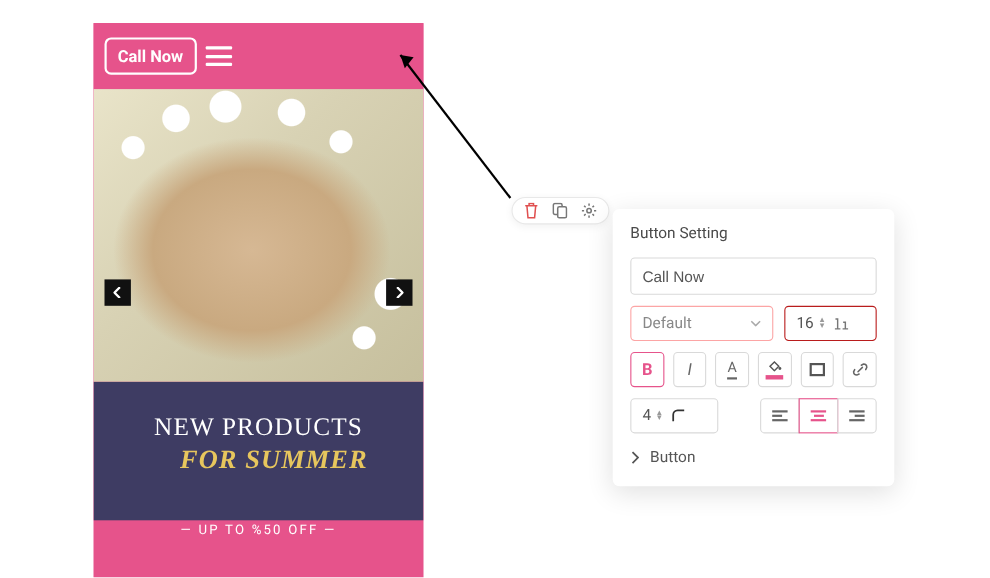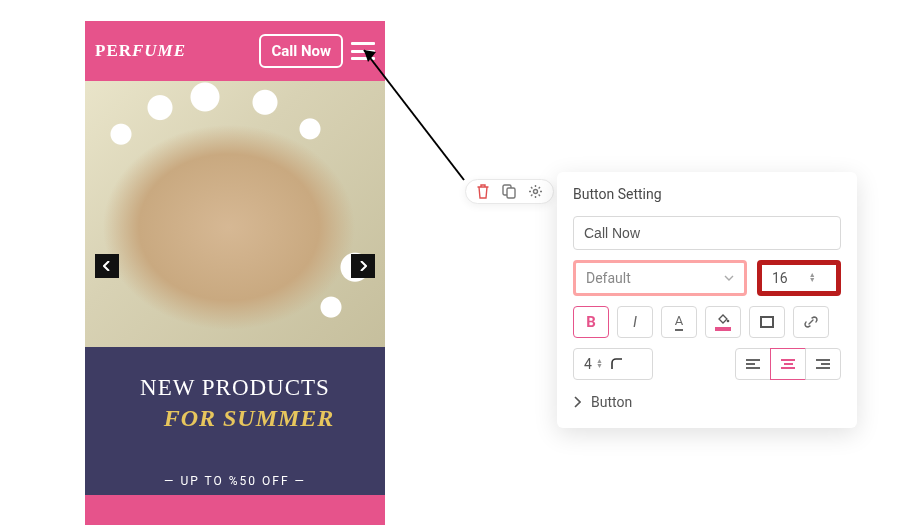--- a/index.html
+++ b/index.html
@@ -82,21 +82,21 @@
     align-items: center;
     justify-content: center;
     font-size: 13px;
     transform: translateY(40px);
   }
   .hero-nav.left  { left: 10px; }
   .hero-nav.right { right: 10px; }
 
   .promo {
     background: #3e3c63;
-    height: 148px;
+    height: 126px;
     text-align: center;
     padding-top: 28px;
   }
   .promo-line1 {
     font-family: Georgia, serif;
     color: #fff;
     font-size: 23px;
     letter-spacing: 1px;
   }
   .promo-line2 {
@@ -132,22 +132,22 @@
     padding: 4px 10px;
     gap: 12px;
     box-shadow: 0 2px 8px rgba(0,0,0,0.06);
   }
   .pill svg { display: block; }
 
   
   .panel {
     position: absolute;
     left: 557px;
-    top: 172px;
-    width: 300px;
+    top: 190px;
+    width: 256px;
     background: #fff;
     border-radius: 6px;
     box-shadow: 0 6px 24px rgba(0,0,0,0.12);
     padding: 14px 16px 18px;
   }
   .panel-title {
     font-size: 14px;
     color: #4a4a4a;
     margin-bottom: 14px;
   }
@@ -156,39 +156,39 @@
     border: 1px solid #d9d9d9;
     border-radius: 4px;
     padding: 8px 10px;
     font-size: 14px;
     color: #555;
     margin-bottom: 10px;
   }
   .row { display: flex; gap: 10px; margin-bottom: 10px; }
   .select {
     flex: 1;
-    border: 3px solid #fca5a5;
+    border: 1px solid #fca5a5;
     border-radius: 4px;
     padding: 7px 10px;
     font-size: 14px;
     color: #888;
     display: flex;
     align-items: center;
     justify-content: space-between;
   }
   .num {
     width: 84px;
-    border: 5px solid #b91c1c;
+    border: 1px solid #b91c1c;
     border-radius: 4px;
     padding: 0 6px 0 10px;
     font-size: 14px;
     color: #555;
     display: flex;
     align-items: center;
-    gap: 21px;
+    gap: 4px;
   }
   .spinner {
     width: 10px;
     display: flex;
     flex-direction: column;
     line-height: 5px;
     color: #999;
     font-size: 7px;
   }
   .tool-row { display: flex; gap: 8px; margin-bottom: 10px; }
@@ -237,23 +237,20 @@
   .align-icon span { height:2px; background:currentColor; }
   .align-icon.left span:nth-child(2){ width:9px; }
   .align-icon.center span:nth-child(2){ width:9px; margin:0 auto; }
   .align-icon.right span:nth-child(2){ width:9px; margin-left:auto; }
 </style>
 </head>
 <body>
 
 <div class="mobile">
   <div class="mobile-header">
-    <div class="brand">
-      <span>PER</span><span class="ital">FUME</span>
-    </div>
     <div class="call-btn">Call Now</div>
     <div class="hamburger">
       <span></span>
         <span></span>
         <span></span>
     </div>
   </div>
   <div class="hero">
     <div class="hero-nav left">
       <svg width="8" height="10" viewBox="0 0 8 10">

